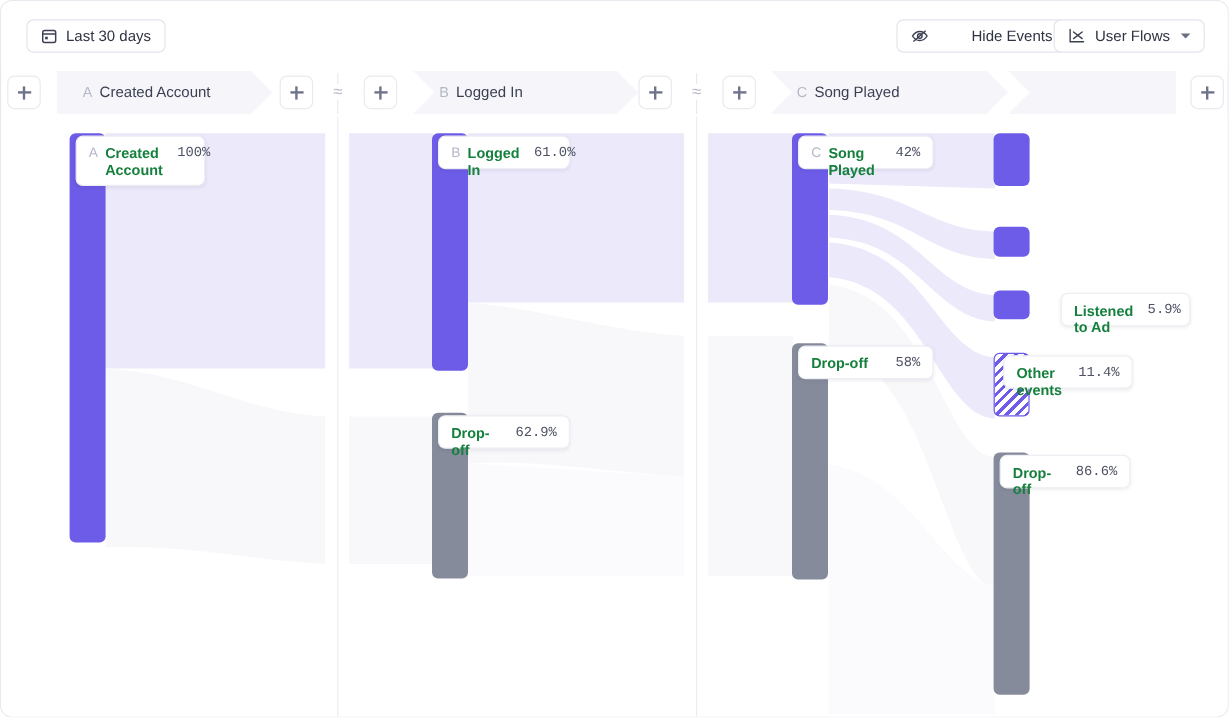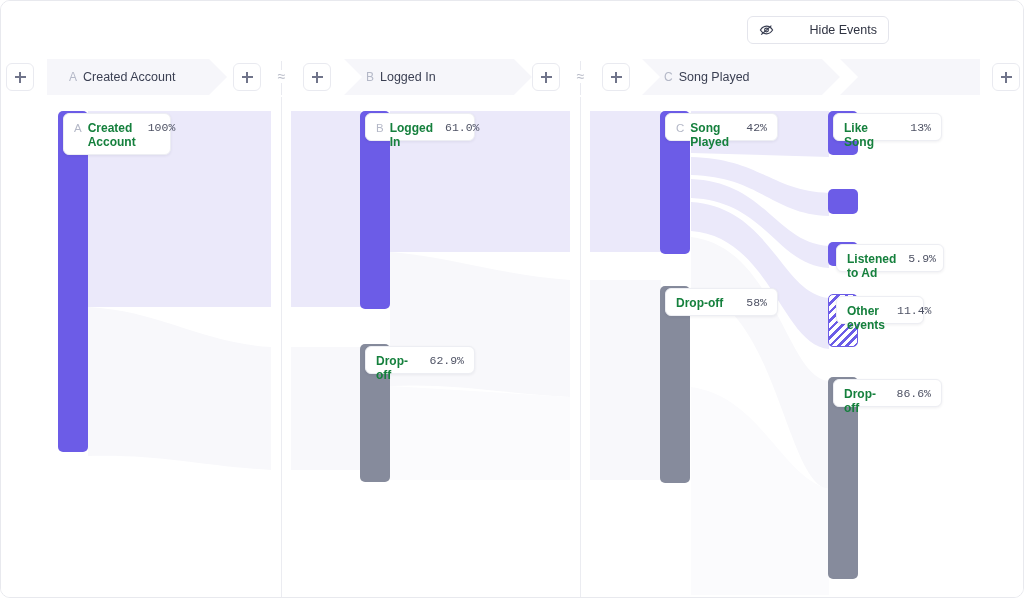--- a/index.html
+++ b/index.html
@@ -167,32 +167,53 @@
     white-space: nowrap;
   }
 </style>
 </head>
 <body>
 
 <div class="app">
 
   <div class="toolbar">
 
+    <div class="btn btn-date">
+      <span>
+        <svg class="ic" width="14" height="14" viewBox="0 0 14 14" fill="none" stroke="#3a3f52" stroke-width="1.2">
+          <rect x="1.6" y="2.4" width="10.8" height="10" rx="1.6"></rect>
+          <line x1="1.6" y1="5.3" x2="12.4" y2="5.3"></line>
+          <rect x="3.6" y="7.6" width="2.2" height="2.2" fill="#3a3f52" stroke="none"></rect>
+        </svg>
+      </span>
+      <span class="lbl">Last 30 days</span>
+    </div>
 
     <div class="btn btn-hide">
       <span>
         <svg class="ic" width="15" height="14" viewBox="0 0 15 14" fill="none" stroke="#3a3f52" stroke-width="1.15">
           <path d="M1.4 7S3.8 3.2 7.5 3.2 13.6 7 13.6 7 11.2 10.8 7.5 10.8 1.4 7 1.4 7Z"></path>
           <circle cx="7.5" cy="7" r="1.9"></circle>
           <line x1="2.2" y1="11.6" x2="12.4" y2="2.6"></line>
         </svg>
       </span>
       <span class="lbl">Hide Events</span>
     </div>
 
+    <div class="btn btn-flows">
+      <span>
+        <svg class="ic" width="15" height="14" viewBox="0 0 15 14" fill="none" stroke="#3a3f52" stroke-width="1.15" stroke-linecap="round">
+          <path d="M1.8 1.6V11.8H13"></path>
+          <path d="M4.6 3.6 11.8 9.2"></path>
+          <path d="M11.8 3.6 4.6 9.2"></path>
+        </svg>
+      </span>
+      <span class="lbl">User Flows</span>
+      <span class="caret"></span>
+    </div>
   </div>
 
   <div class="headerband">
 
     <div class="plusbtn" style="left:5px"></div>
     <div class="chip" style="left:46px; width:180px;
          clip-path: polygon(0 0, calc(100% - 18px) 0, 100% 50%, calc(100% - 18px) 100%, 0 100%);">
       <span class="sk">A</span>
       <span>Created Account</span>
     </div>
@@ -300,39 +321,33 @@
 
     <div class="bar gray" style="left:659px; top:189px; height:197px;"></div>
     <div class="node" style="left:664px; top:191px; width:113px;">
       <div class="inner">
         <span class="nm">Drop-off</span>
         <span class="pct">58%</span>
       </div>
     </div>
 
     <div class="bar purple" style="left:827px; top:14px; height:44px;"></div>
-    <div class="node" style="left:832px; top:16px; width:109px;">
-      <div class="inner">
-        <span class="nm">Like Song</span>
-        <span class="pct">13%</span>
-      </div>
-    </div>
 
     <div class="bar purple" style="left:827px; top:92px; height:25px;"></div>
 
     <div class="bar purple" style="left:827px; top:145px; height:24px;"></div>
-    <div class="node" style="left:835px; top:147px; width:108px;">
+    <div class="node" style="left:883px; top:147px; width:108px;">
       <div class="inner">
         <span class="nm">Listened to Ad</span>
         <span class="pct">5.9%</span>
       </div>
     </div>
 
     <div class="bar hatch" style="left:827px; top:197px; height:53px;"></div>
-    <div class="node" style="left:835px; top:199px; width:88px;">
+    <div class="node" style="left:835px; top:199px; width:108px;">
       <div class="inner">
         <span class="nm">Other events</span>
         <span class="pct">11.4%</span>
       </div>
     </div>
 
     <div class="bar gray" style="left:827px; top:280px; height:202px;"></div>
     <div class="node" style="left:832px; top:282px; width:109px;">
       <div class="inner">
         <span class="nm">Drop-off</span>

